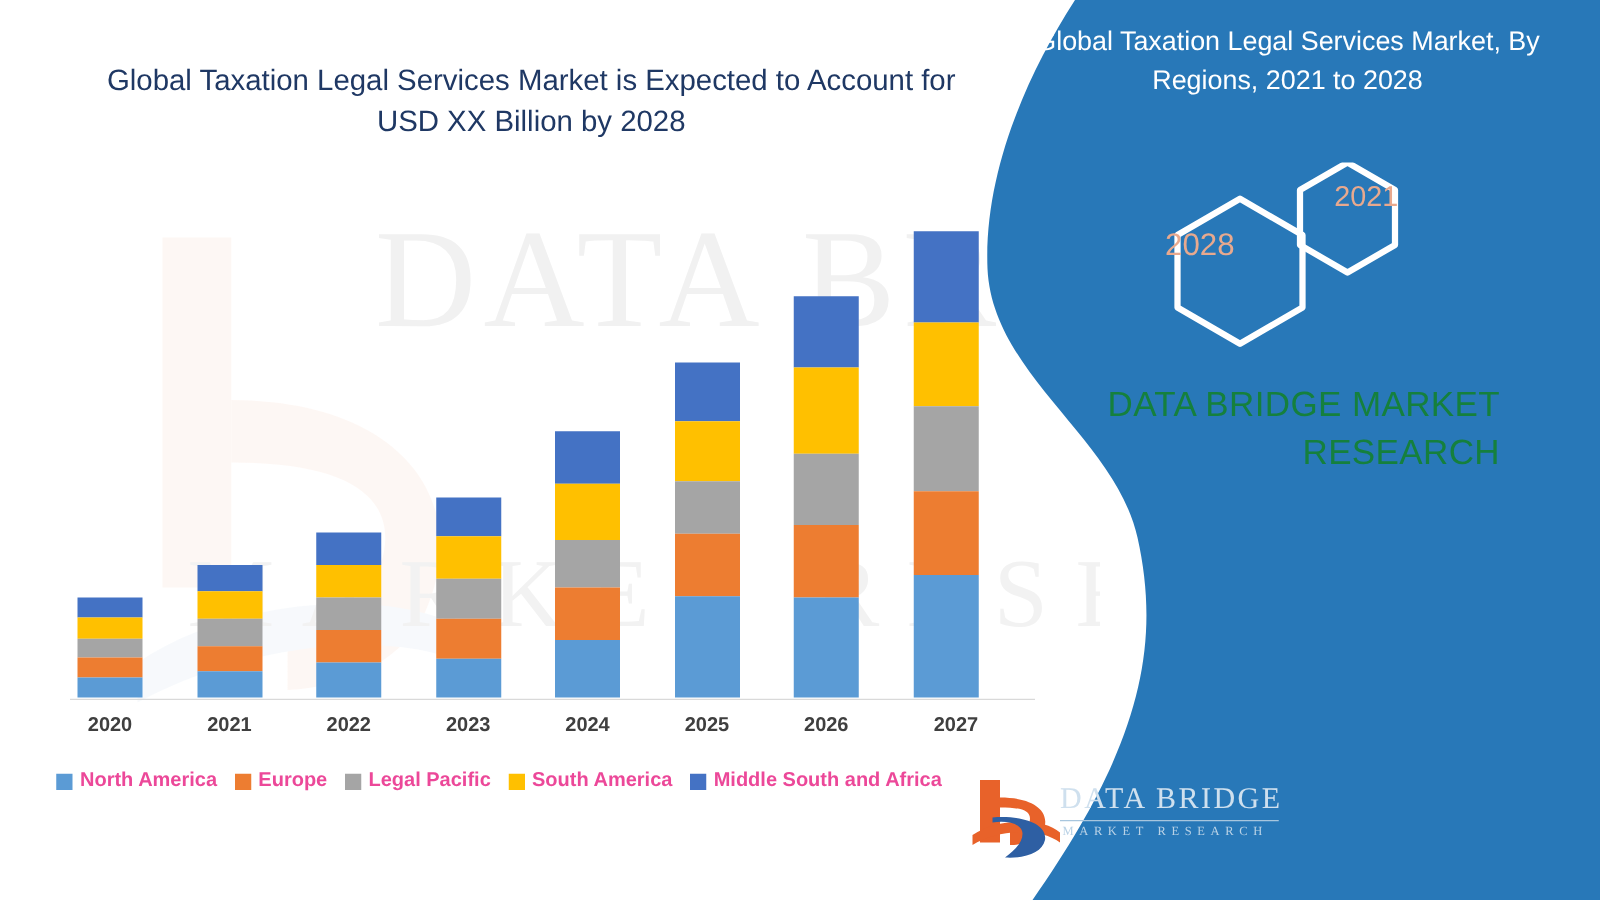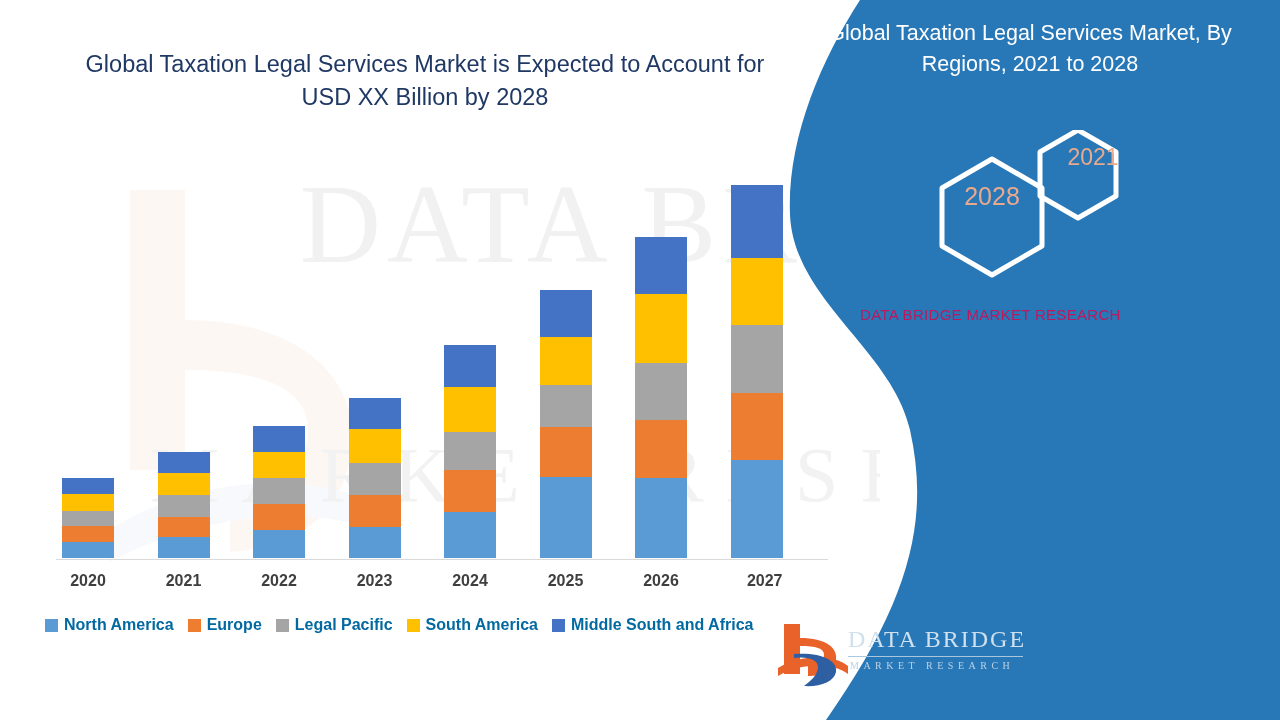--- a/index.html
+++ b/index.html
@@ -30,40 +30,40 @@
   .bars{position:absolute;left:0;top:0;width:790px;height:409px;}
   .bar-group{position:absolute;bottom:1px;width:52px;}
   .seg{width:100%;display:block;}
 
   .xlabels{position:absolute;left:40px;top:572px;width:790px;height:24px;}
   .xlab{position:absolute;width:52px;text-align:center;font-size:16px;font-weight:bold;color:#3f3f3f;font-family:"Liberation Sans",sans-serif;}
 
   .legend{position:absolute;left:45px;top:616px;width:790px;display:flex;align-items:center;gap:14px;}
   .lg-item{display:flex;align-items:center;gap:6px;}
   .lg-swatch{width:13px;height:13px;display:inline-block;flex:none;}
-  .lg-text{font-size:16px;font-weight:bold;color:#0369a1;white-space:nowrap;font-family:"Liberation Sans",sans-serif;}
+  .lg-text{font-size:16px;font-weight:bold;color:#ec4899;white-space:nowrap;font-family:"Liberation Sans",sans-serif;}
 
   
   .blue-panel{position:absolute;right:0;top:0;width:520px;height:528px;}
   .blue-svg{position:absolute;inset:0;width:520px;height:720px;}
 
   .rp-title{
     position:absolute;left:50px;top:18px;width:440px;text-align:center;
     color:#ffffff;font-size:21.5px;line-height:1.45;font-weight:400;
     font-family:"Liberation Sans",sans-serif;
   }
 
   .hexwrap{position:absolute;left:120px;top:130px;width:340px;height:160px;}
   .hex-label{position:absolute;color:#e8a98e;font-family:"Liberation Sans",sans-serif;}
-  .hex-2028{left:52px;top:52px;width:120px;text-align:center;font-size:25px;}
+  .hex-2028{left:52px;top:52px;width:120px;text-align:left;font-size:25px;}
   .hex-2021{left:158px;top:14px;width:110px;text-align:center;font-size:23px;}
 
   .brand{
-    position:absolute;left:100px;top:305px;width:340px;text-align:left;
-    color:#be185d;font-size:15px;line-height:1.35;font-weight:400;letter-spacing:.3px;
+    position:absolute;left:100px;top:305px;width:340px;text-align:right;
+    color:#15803d;font-size:28px;line-height:1.35;font-weight:400;letter-spacing:.3px;
     font-family:"Liberation Sans",sans-serif;
   }
 
   .logo{position:absolute;left:10px;top:612px;width:260px;height:76px;}
   .logo-txt1{position:absolute;left:78px;top:14px;font-family:"Liberation Serif",serif;
     font-size:24px;letter-spacing:2px;color:#cfe0ee;white-space:nowrap;}
   .logo-rule{position:absolute;left:78px;top:44px;width:175px;height:1px;background:#a8c6de;}
   .logo-txt2{position:absolute;left:80px;top:48px;font-family:"Liberation Serif",serif;
     font-size:10px;letter-spacing:4.5px;color:#b9d2e6;white-space:nowrap;}
 </style>

